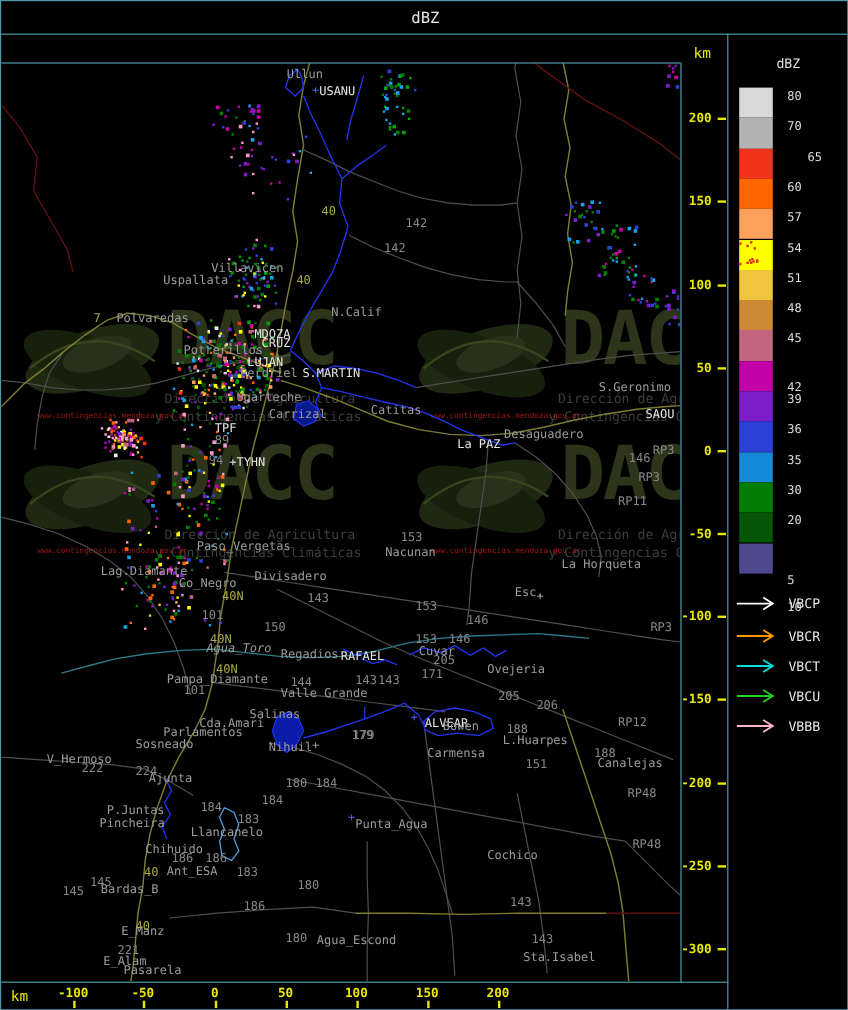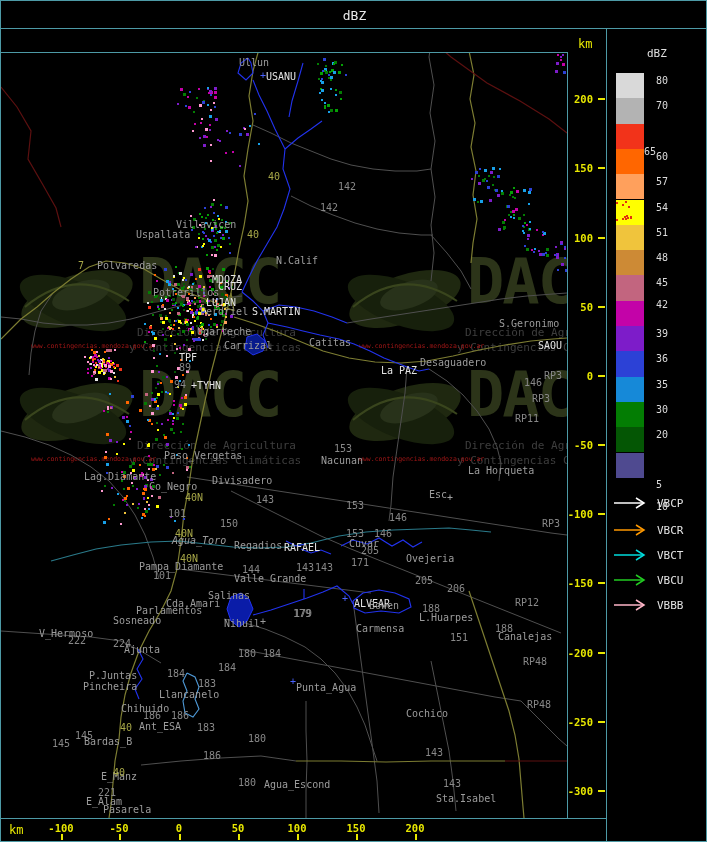--- a/index.html
+++ b/index.html
@@ -1064,21 +1064,21 @@
       <div class="lbl" style="left: 179px; top: 502px; color: rgb(168, 168, 72); font-size: 10px;">40N</div>
       <div class="lbl" style="left: 241px; top: 513px; color: rgb(136, 136, 136); font-size: 10px;">144</div>
       <div class="lbl" style="left: 295px; top: 511px; color: rgb(136, 136, 136); font-size: 10px;">143</div>
       <div class="lbl" style="left: 314px; top: 511px; color: rgb(136, 136, 136); font-size: 10px;">143</div>
       <div class="lbl" style="left: 350px; top: 506px; color: rgb(136, 136, 136); font-size: 10px;">171</div>
       <div class="lbl" style="left: 360px; top: 494px; color: rgb(136, 136, 136); font-size: 10px;">205</div>
       <div class="lbl" style="left: 414px; top: 524px; color: rgb(136, 136, 136); font-size: 10px;">205</div>
       <div class="lbl" style="left: 446px; top: 532px; color: rgb(136, 136, 136); font-size: 10px;">206</div>
       <div class="lbl" style="left: 421px; top: 552px; color: rgb(136, 136, 136); font-size: 10px;">188</div>
       <div class="lbl" style="left: 494px; top: 572px; color: rgb(136, 136, 136); font-size: 10px;">188</div>
-      <div class="lbl" style="left: 449px; top: 581px; color: rgb(136, 136, 136); font-size: 10px;">151</div>
+      <div class="lbl" style="left: 437px; top: 581px; color: rgb(136, 136, 136); font-size: 10px;">151</div>
       <div class="lbl" style="left: 522px; top: 605px; color: rgb(136, 136, 136); font-size: 10px;">RP48</div>
       <div class="lbl" style="left: 526px; top: 648px; color: rgb(136, 136, 136); font-size: 10px;">RP48</div>
       <div class="lbl" style="left: 292px; top: 557px; color: rgb(136, 136, 136); font-size: 10px;">179</div>
       <div class="lbl" style="left: 237px; top: 597px; color: rgb(136, 136, 136); font-size: 10px;">180</div>
       <div class="lbl" style="left: 262px; top: 597px; color: rgb(136, 136, 136); font-size: 10px;">184</div>
       <div class="lbl" style="left: 217px; top: 611px; color: rgb(136, 136, 136); font-size: 10px;">184</div>
       <div class="lbl" style="left: 166px; top: 617px; color: rgb(136, 136, 136); font-size: 10px;">184</div>
       <div class="lbl" style="left: 197px; top: 627px; color: rgb(136, 136, 136); font-size: 10px;">183</div>
       <div class="lbl" style="left: 196px; top: 671px; color: rgb(136, 136, 136); font-size: 10px;">183</div>
       <div class="lbl" style="left: 142px; top: 659px; color: rgb(136, 136, 136); font-size: 10px;">186</div>
@@ -1146,21 +1146,21 @@
       <div style="position: absolute; left: 414px; top: 833px; width: 2px; height: 6px; background: rgb(232, 232, 0);"></div>
     </div>
 
   <div class="panel-dbz">dBZ</div>
   <div id="colorbar">
       <div style="position: absolute; left: 615px; top: 72px; width: 28px; height: 25.3px; background: rgb(217, 217, 217);"></div>
       <div class="cb-label" style="left: 655px; top: 75px;">80</div>
       <div style="position: absolute; left: 615px; top: 97.3px; width: 28px; height: 25.3px; background: rgb(179, 179, 179);"></div>
       <div class="cb-label" style="left: 655px; top: 100.3px;">70</div>
       <div style="position: absolute; left: 615px; top: 122.6px; width: 28px; height: 25.3px; background: rgb(242, 51, 26);"></div>
-      <div class="cb-label" style="left: 643px; top: 125.6px; margin-top: 20px;">65</div>
+      <div class="cb-label" style="left: 672px; top: 125.6px;">65</div>
       <div style="position: absolute; left: 615px; top: 147.9px; width: 28px; height: 25.3px; background: rgb(255, 102, 0);"></div>
       <div class="cb-label" style="left: 655px; top: 150.9px;">60</div>
       <div style="position: absolute; left: 615px; top: 173.2px; width: 28px; height: 25.3px; background: rgb(255, 160, 92);"></div>
       <div class="cb-label" style="left: 655px; top: 176.2px;">57</div>
       <div style="position: absolute; left: 615px; top: 198.5px; width: 28px; height: 25.3px; background: rgb(255, 255, 0);">
         <div style="position: absolute; left: 6px; top: 18px; width: 2px; height: 2px; background: rgb(224, 48, 16);"></div>
         <div style="position: absolute; left: 14px; top: 16px; width: 2px; height: 2px; background: rgb(224, 48, 16);"></div>
         <div style="position: absolute; left: 0px; top: 19px; width: 2px; height: 2px; background: rgb(224, 48, 16);"></div>
         <div style="position: absolute; left: 0px; top: 2px; width: 2px; height: 2px; background: rgb(224, 48, 16);"></div>
         <div style="position: absolute; left: 10px; top: 15px; width: 2px; height: 2px; background: rgb(224, 48, 16);"></div>
@@ -1173,21 +1173,21 @@
         <div style="position: absolute; left: 9px; top: 18px; width: 2px; height: 2px; background: rgb(224, 48, 16);"></div>
       </div>
       <div class="cb-label" style="left: 655px; top: 201.5px;">54</div>
       <div style="position: absolute; left: 615px; top: 223.8px; width: 28px; height: 25.3px; background: rgb(240, 196, 60);"></div>
       <div class="cb-label" style="left: 655px; top: 226.8px;">51</div>
       <div style="position: absolute; left: 615px; top: 249.1px; width: 28px; height: 25.3px; background: rgb(205, 138, 53);"></div>
       <div class="cb-label" style="left: 655px; top: 252.1px;">48</div>
       <div style="position: absolute; left: 615px; top: 274.4px; width: 28px; height: 25.3px; background: rgb(194, 101, 127);"></div>
       <div class="cb-label" style="left: 655px; top: 277.4px;">45</div>
       <div style="position: absolute; left: 615px; top: 299.7px; width: 28px; height: 25.3px; background: rgb(195, 3, 168);"></div>
-      <div class="cb-label" style="left: 655px; top: 299px;">42</div>
+      <div class="cb-label" style="left: 655px; top: 318px;">42</div>
       <div style="position: absolute; left: 615px; top: 325px; width: 28px; height: 25.3px; background: rgb(125, 28, 201);"></div>
       <div class="cb-label" style="left: 655px; top: 328px;">39</div>
       <div style="position: absolute; left: 615px; top: 350.3px; width: 28px; height: 25.3px; background: rgb(44, 65, 214);"></div>
       <div class="cb-label" style="left: 655px; top: 353.3px;">36</div>
       <div style="position: absolute; left: 615px; top: 375.6px; width: 28px; height: 25.3px; background: rgb(22, 137, 216);"></div>
       <div class="cb-label" style="left: 655px; top: 378.6px;">35</div>
       <div style="position: absolute; left: 615px; top: 400.9px; width: 28px; height: 25.3px; background: rgb(3, 125, 3);"></div>
       <div class="cb-label" style="left: 655px; top: 403.9px;">30</div>
       <div style="position: absolute; left: 615px; top: 426.2px; width: 28px; height: 25.3px; background: rgb(4, 86, 4);"></div>
       <div class="cb-label" style="left: 655px; top: 429.2px;">20</div>

